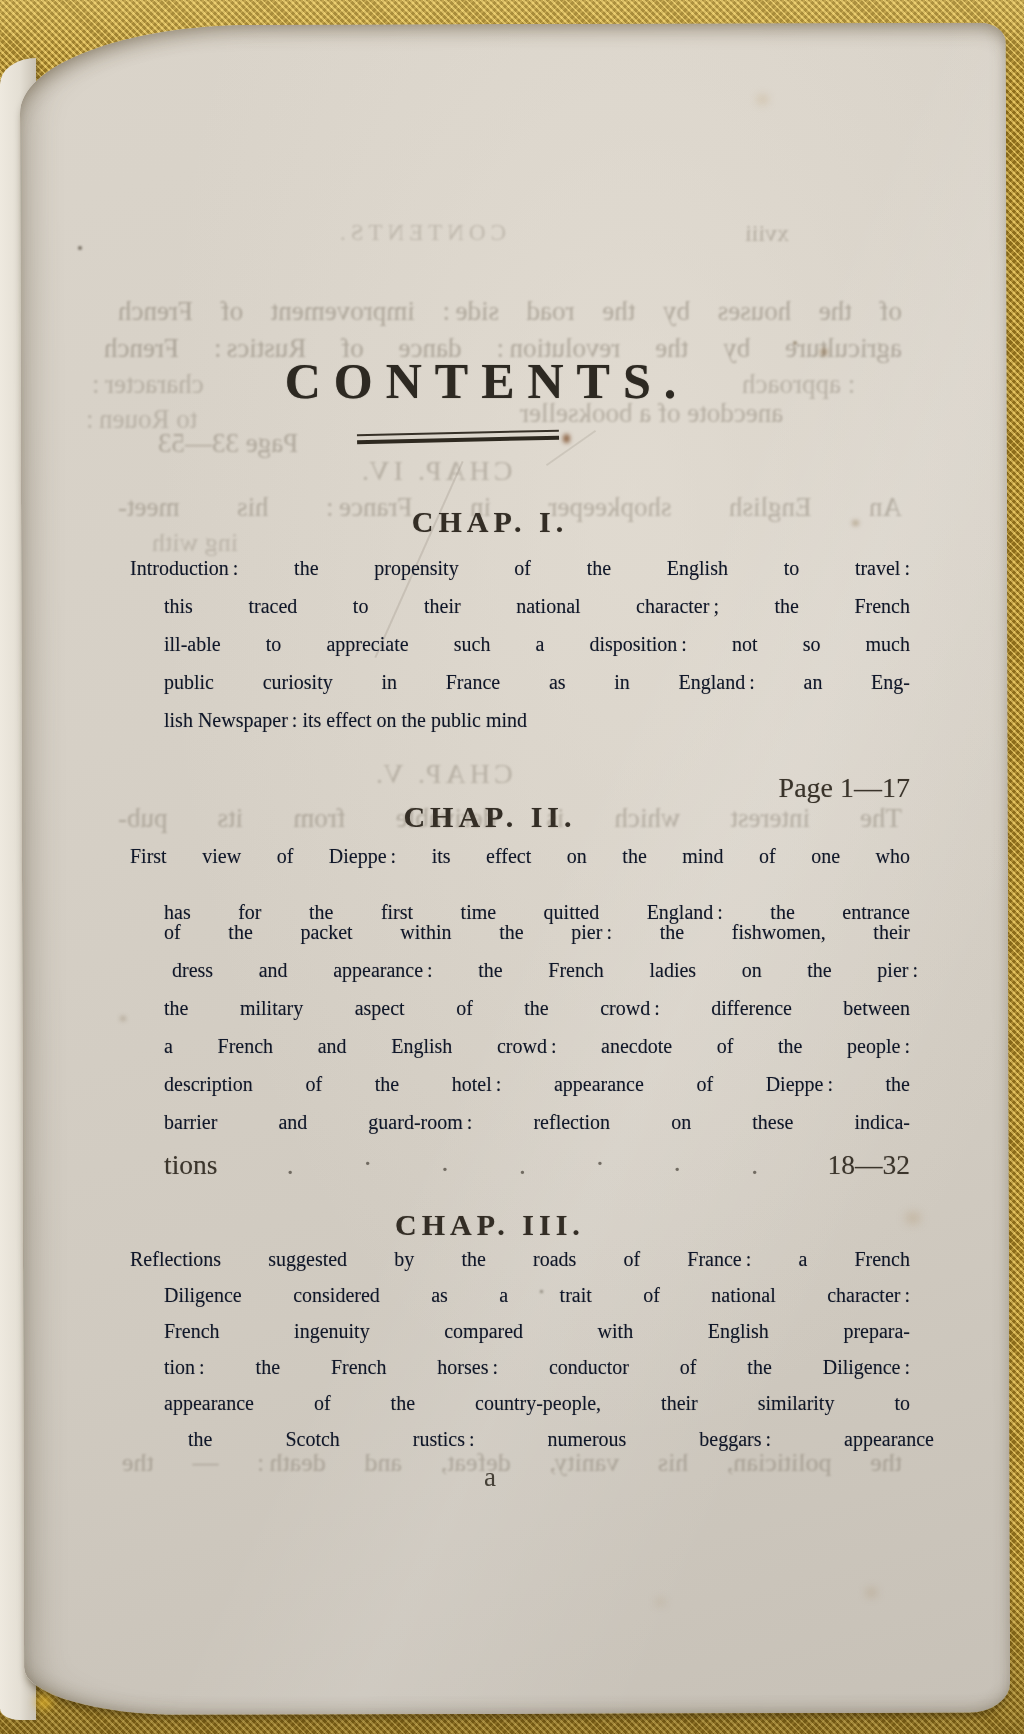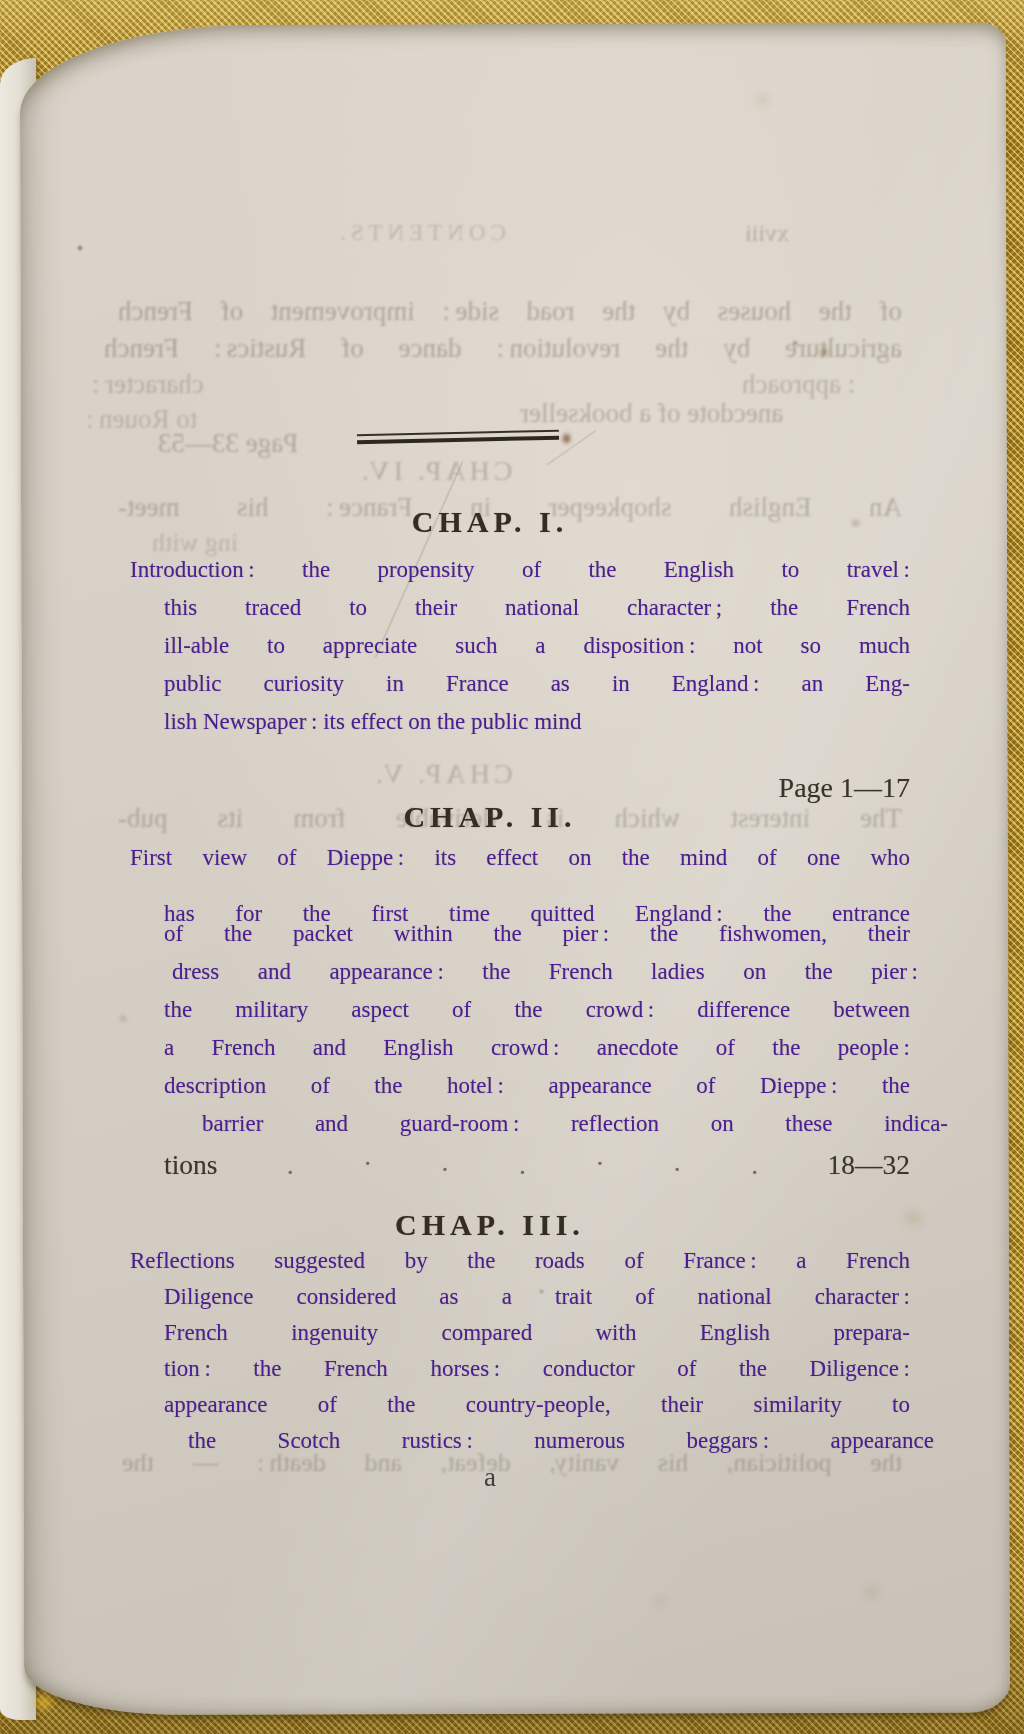--- a/index.html
+++ b/index.html
@@ -59,21 +59,21 @@
     border-bottom:4px solid rgba(32,27,18,.92);
     transform:rotate(-1.3deg);
   }
   .chap-heading{
     position:absolute;left:100px;width:780px;text-align:center;
     font-size:30px;letter-spacing:5px;font-weight:600;color:#332d25;
     text-shadow:0 0 1px rgba(51,45,37,.4);
   }
   .toc-line{
     position:absolute;left:130px;width:780px;
-    font-size:23px;color:#4c1d95;
+    font-size:20px;color:#0f172a;
     text-shadow:0 0 1px rgba(59,53,44,.35);
     white-space:normal;
   }
   .toc-line.indent{left:164px;width:746px;}
   .toc-line.just{text-align:justify;text-align-last:justify;}
   .page-ref{
     position:absolute;left:130px;width:780px;text-align:right;
     font-size:28px;color:#39332a;text-shadow:0 0 1px rgba(57,51,42,.35);
   }
   .leader{
@@ -104,38 +104,39 @@
 <body>
 
 <div class="cloth"></div>
 <div class="cloth-shade"></div>
 <div class="page-sliver"></div>
 <div class="paper"></div>
 
 <div class="overlay">
   <div class="crease"></div>
   <div class="crease2"></div>
+  <div class="title">CONTENTS.</div>
   <div class="rule"></div>
   <div id="chapters">
       <div class="chap-heading" style="top: 505px;">CHAP. I.</div>
       <div class="toc-line just" style="top: 557px;">Introduction : the propensity of the English to travel :</div>
       <div class="toc-line indent just" style="top: 595px;">this traced to their national character ; the French</div>
       <div class="toc-line indent just" style="top: 633px;">ill-able to appreciate such a disposition : not so much</div>
       <div class="toc-line indent just" style="top: 671px;">public curiosity in France as in England : an Eng-</div>
       <div class="toc-line indent" style="top: 709px;">lish Newspaper : its effect on the public mind</div>
       <div class="page-ref" style="top: 772px;">Page 1—17</div>
       <div class="chap-heading" style="top: 800px;">CHAP. II.</div>
       <div class="toc-line just" style="top: 845px;">First view of Dieppe : its effect on the mind of one who</div>
       <div class="toc-line indent just" style="top: 883px; margin-top: 18px;">has for the first time quitted England : the entrance</div>
       <div class="toc-line indent just" style="top: 921px;">of the packet within the pier : the fishwomen, their</div>
       <div class="toc-line indent just" style="top: 959px; margin-left: 8px;">dress and appearance : the French ladies on the pier :</div>
       <div class="toc-line indent just" style="top: 997px;">the military aspect of the crowd : difference between</div>
       <div class="toc-line indent just" style="top: 1035px;">a French and English crowd : anecdote of the people :</div>
       <div class="toc-line indent just" style="top: 1073px;">description of the hotel : appearance of Dieppe : the</div>
-      <div class="toc-line indent just" style="top: 1111px; margin-left: 38px;">barrier and guard-room : reflection on these indica-</div>
+      <div class="toc-line indent just" style="top: 1111px;">barrier and guard-room : reflection on these indica-</div>
       <div class="leader" style="top: 1149px;">
         <span>tions</span>
         <span class="dots">
           <span style="position: relative; top: 0px;">.</span>
           <span style="position: relative; top: -9px;">.</span>
           <span style="position: relative; top: -3px;">.</span>
           <span style="position: relative; top: 0px;">.</span>
           <span style="position: relative; top: -9px;">.</span>
           <span style="position: relative; top: -3px;">.</span>
           <span style="position: relative; top: 0px;">.</span>

